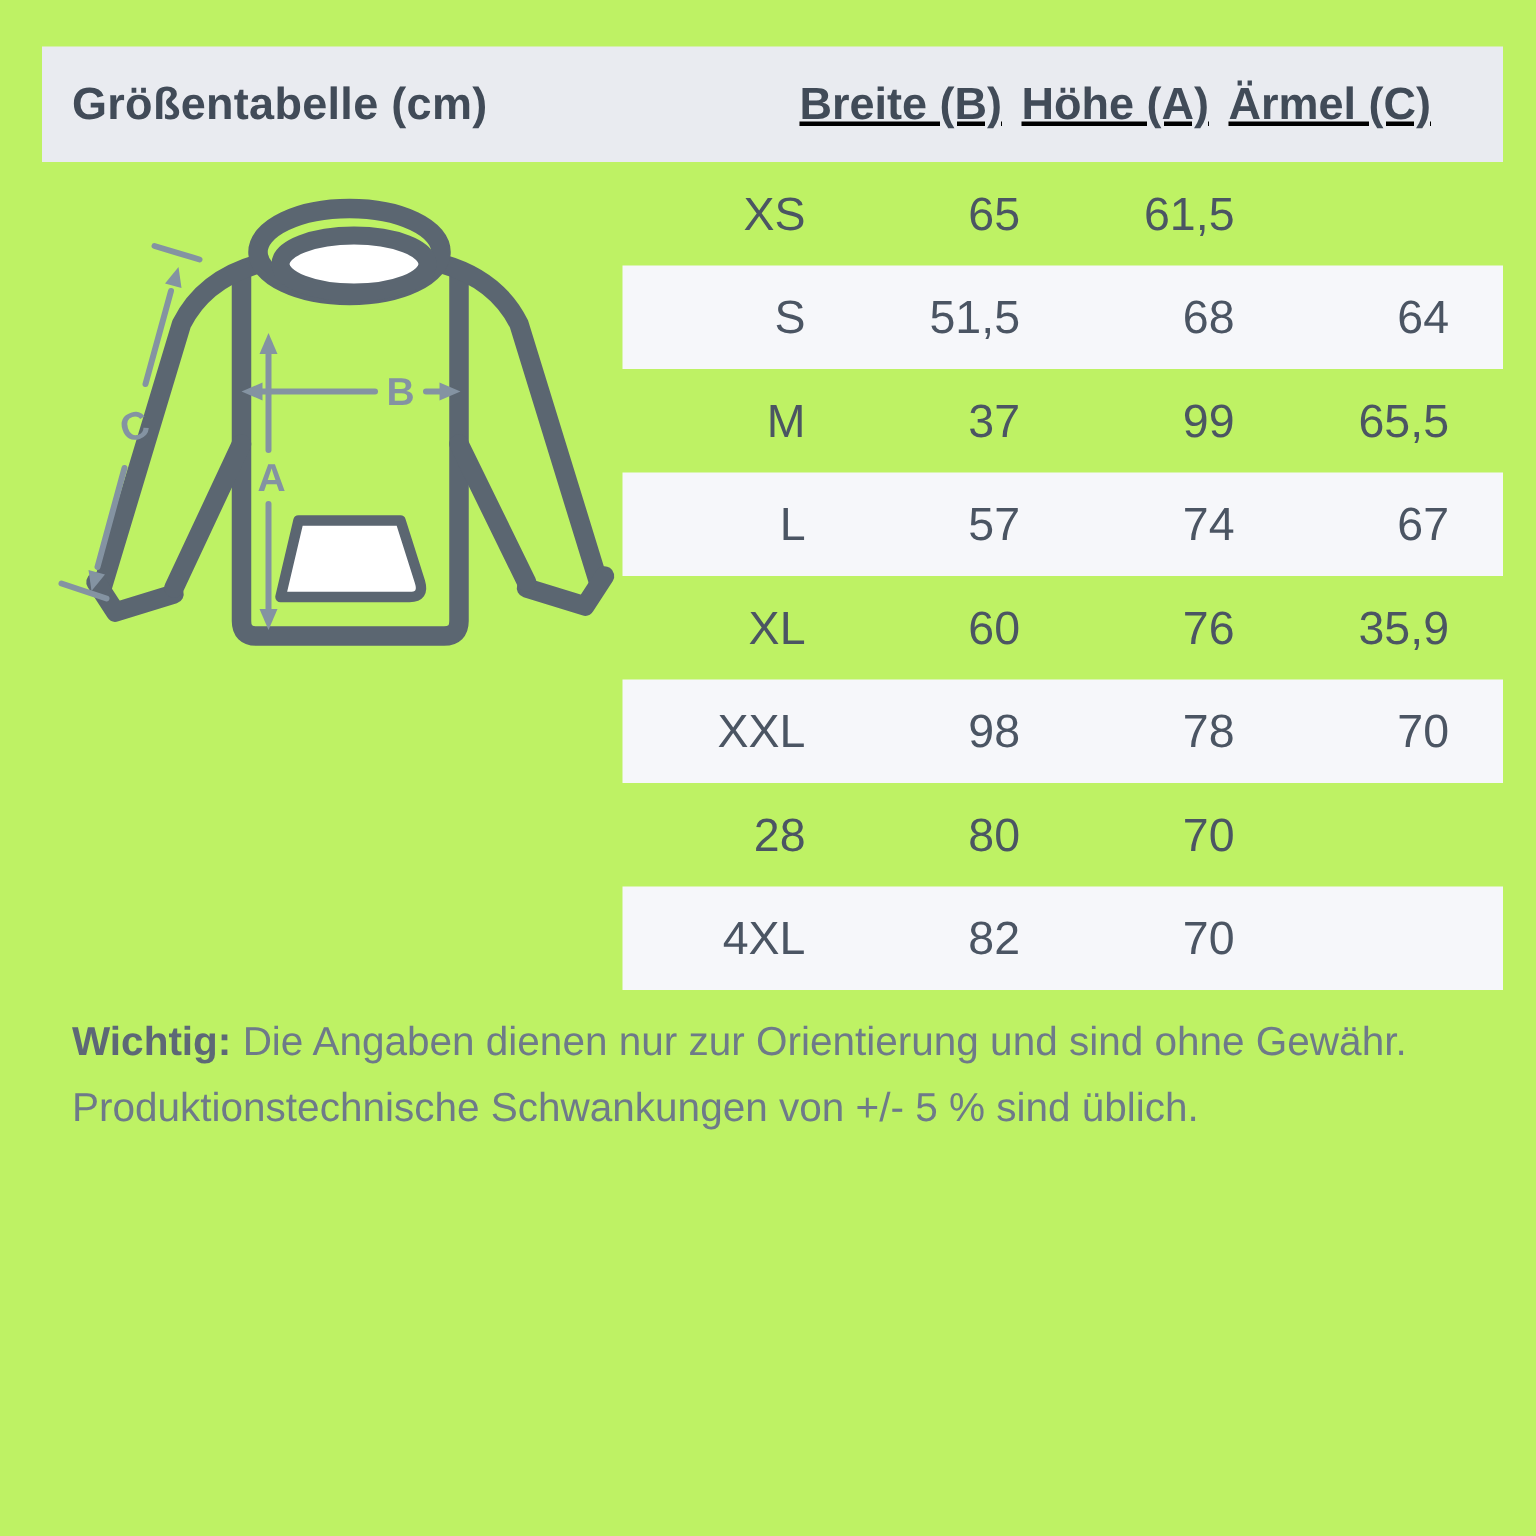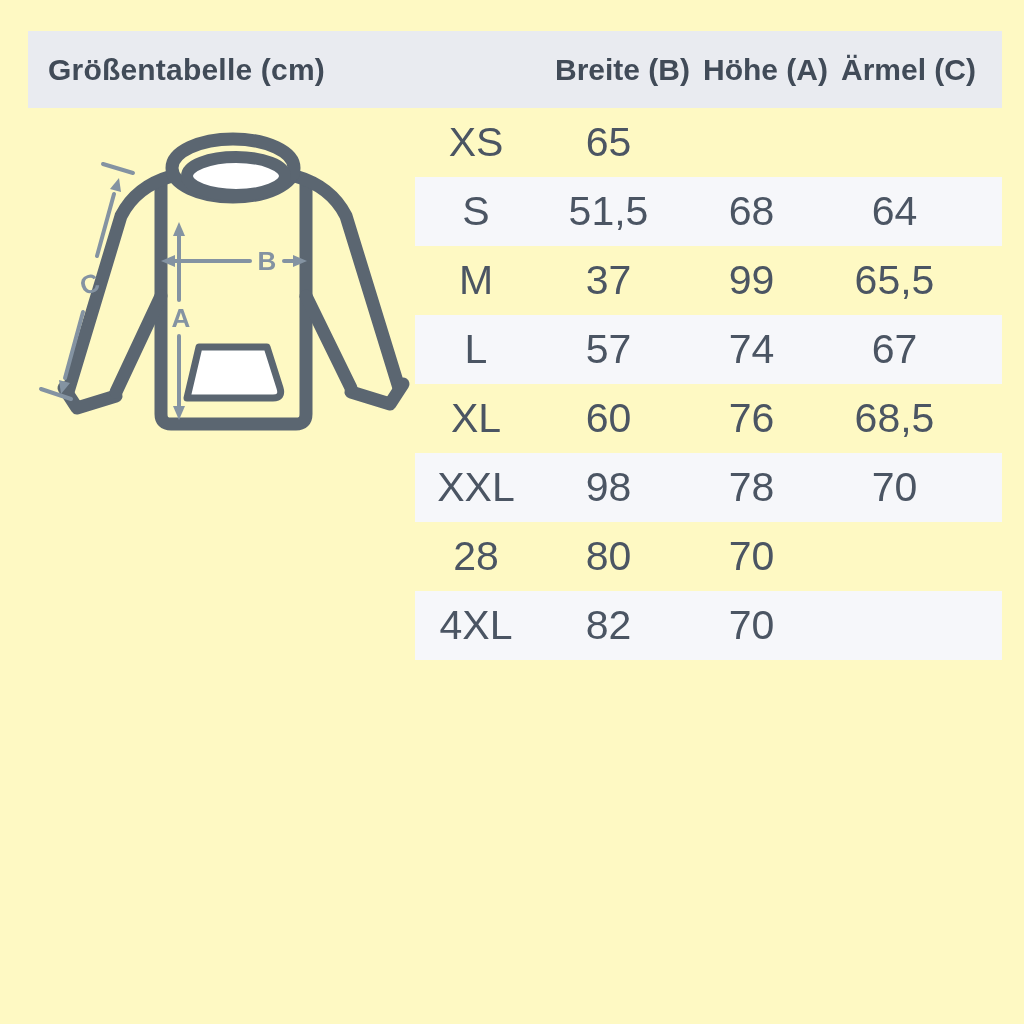--- a/index.html
+++ b/index.html
@@ -1,59 +1,59 @@
 <!DOCTYPE html>
 <html><head>
 <meta charset="utf-8">
 <style>
   * { margin:0; padding:0; box-sizing:border-box; }
   html,body { background:#ffffff; }
   .page {
     position:relative;
     width:1024px; height:1024px;
-    background:#fef9c3;
+    background:#bef264;
     font-family:"Liberation Sans", sans-serif;
     overflow:hidden;
   }
 
   
   .band {
     position:absolute; left:28px; top:31px;
     width:974px; height:77px;
     background:#e9ebf0;
   }
   .band-title {
     position:absolute; left:20px; top:0; height:77px;
     display:flex; align-items:center;
     font-size:30px; font-weight:bold; color:#414b58;
     letter-spacing:0.2px;
   }
   .band-cols {
-    position:absolute; left:401px; top:0; height:77px;
+    position:absolute; left:379px; top:0; height:77px;
     display:grid; grid-template-columns:122px 143px 143px 143px;
-    padding-right:36px; align-items:center;
+    padding-right:36px; align-items:center;text-decoration:underline;
   }
   .band-col {
     text-align:center;
     font-size:30px; font-weight:bold; color:#414b58;
     white-space:nowrap;
   }
 
   
   .size-table {
     position:absolute; left:415px; top:108px; width:587px;
   }
   .trow {
     display:grid; grid-template-columns:122px 143px 143px 143px;
     padding-right:36px;
     height:69px; align-items:center;
   }
   .trow.alt { background:#f6f7fa; }
   .tcell {
-    text-align:center; font-size:41px; color:#4b5563;
+    text-align:right; font-size:31px; color:#4b5563;
     white-space:nowrap;
   }
 
   
   .figure {
     position:absolute; left:30px; top:118px;
     width:390px; height:345px;
   }
 
   
@@ -128,20 +128,21 @@
       <text x="151" y="209">A</text>
       <text x="237" y="152">B</text>
       <text x="60" y="175" transform="rotate(-18 60 167)">C</text>
     </g>
   </svg>
 
   <div class="size-table">
     <div class="trow">
       <div class="tcell">XS</div>
       <div class="tcell">65</div>
+      <div class="tcell">61,5</div>
     </div>
     <div class="trow alt">
       <div class="tcell">S</div>
       <div class="tcell">51,5</div>
       <div class="tcell">68</div>
       <div class="tcell">64</div>
     </div>
     <div class="trow">
       <div class="tcell">M</div>
       <div class="tcell">37</div>
@@ -151,34 +152,35 @@
     <div class="trow alt">
       <div class="tcell">L</div>
       <div class="tcell">57</div>
       <div class="tcell">74</div>
       <div class="tcell">67</div>
     </div>
     <div class="trow">
       <div class="tcell">XL</div>
       <div class="tcell">60</div>
       <div class="tcell">76</div>
-      <div class="tcell">68,5</div>
+      <div class="tcell">35,9</div>
     </div>
     <div class="trow alt">
       <div class="tcell">XXL</div>
       <div class="tcell">98</div>
       <div class="tcell">78</div>
       <div class="tcell">70</div>
     </div>
     <div class="trow">
       <div class="tcell">28</div>
       <div class="tcell">80</div>
       <div class="tcell">70</div>
     </div>
     <div class="trow alt">
       <div class="tcell">4XL</div>
       <div class="tcell">82</div>
       <div class="tcell">70</div>
     </div>
   </div>
 
+  <p class="note"><b>Wichtig:</b> <span>Die Angaben dienen nur zur Orientierung und sind ohne Gewähr.</span><br><span>Produktionstechnische Schwankungen von +/- 5 % sind üblich.</span></p>
 
 </div>
 
 </body></html>

